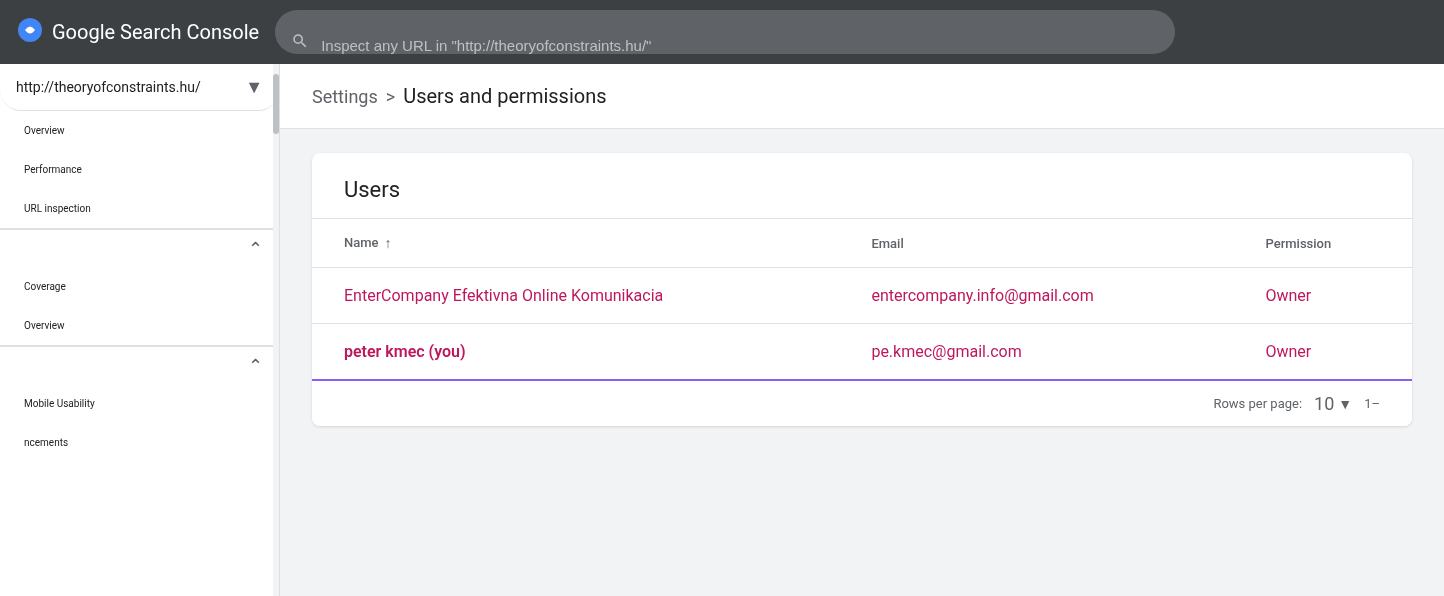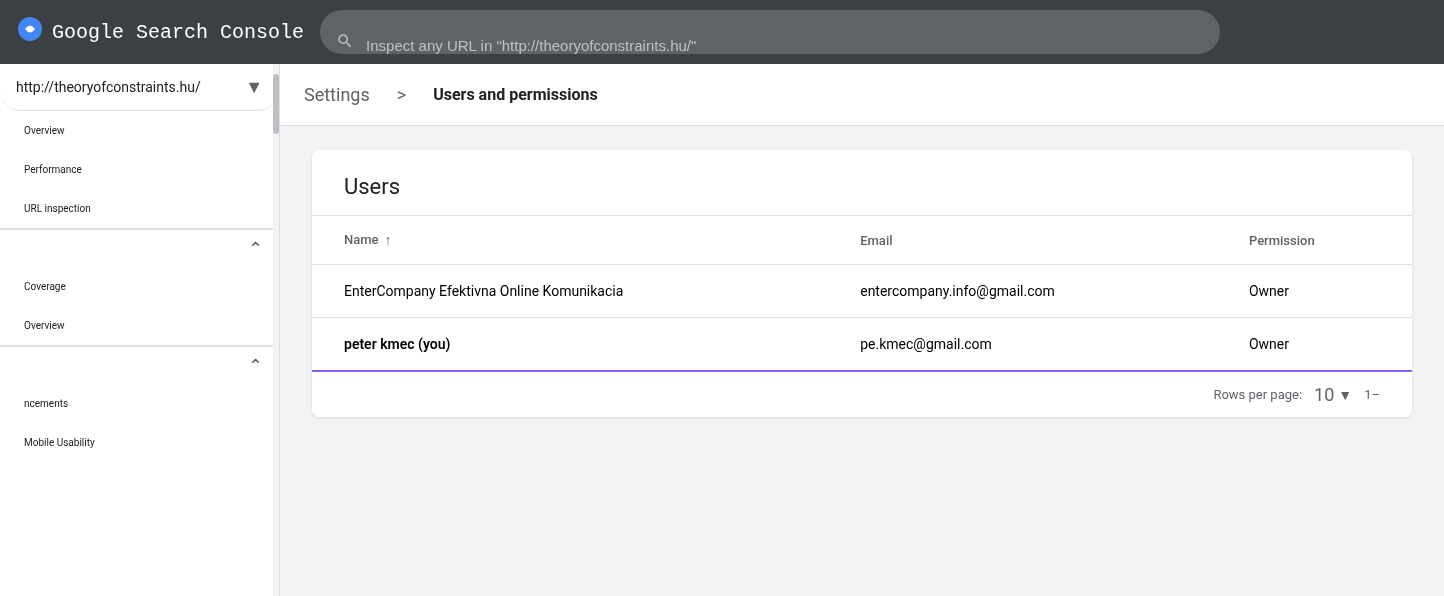--- a/index.html
+++ b/index.html
@@ -15,21 +15,20 @@
       gap: 16px;
     }
     .header-logo {
       display: flex;
       align-items: center;
       gap: 8px;
       color: #fff;
       font-size: 20px;
       font-weight: 400;
       white-space: nowrap;
-      font-family: Liberation Mono, monospace;
     }
     .header-logo-icon {
       color: #fff;
       font-size: 22px;
     }
     .search-bar {
       flex: 1;
       max-width: 900px;
       background: #5f6368;
       border-radius: 24px;
@@ -127,38 +126,38 @@
 
     
     .main {
       flex: 1;
       overflow-y: auto;
       background: #f1f3f4;
     }
     .breadcrumb {
       display: flex;
       align-items: center;
-      padding: 20px 24px;
+      padding: 20px 32px;
       background: #fff;
       border-bottom: 1px solid #e0e0e0;
-      gap: 27px;
+      gap: 8px;
     }
     .breadcrumb-settings {
       font-size: 18px;
       color: #5f6368;
       font-weight: 400;
     }
     .breadcrumb-arrow {
       color: #5f6368;
       font-size: 18px;
     }
     .breadcrumb-current {
-      font-size: 16px;
+      font-size: 20px;
       color: #202124;
-      font-weight: 700;
+      font-weight: 400;
     }
 
     
     .content-area {
       padding: 24px 32px;
     }
     .users-card {
       background: #fff;
       border-radius: 8px;
       box-shadow: 0 1px 3px rgba(0,0,0,0.12);
@@ -189,22 +188,22 @@
       display: flex;
       align-items: flex-start;
       gap: 6px;
     }
     .sort-icon {
       font-size: 14px;
       color: #5f6368;
     }
     .table-row td {
       padding: 18px 32px;
-      font-size: 14px;
-      color: #000000;
+      font-size: 16px;
+      color: #be185d;
       border-bottom: 1px solid #e0e0e0;
     }
     .table-row:last-child td {
       border-bottom: none;
     }
     .table-row .name-bold {
       font-weight: 600;
       padding-left: 32px;
     }
     .table-footer {
@@ -289,24 +288,24 @@
       <span>Coverage</span>
     </div>
     <div class="nav-item">
       <span>Overview</span>
     </div>
     <div class="nav-divider"></div>
     <div class="nav-section-toggle">
       <span class="chevron-up">⌃</span>
     </div>
     <div class="nav-item">
+      <span>Mobile Usability</span>
+    </div>
+    <div class="nav-item">
       <span>ncements</span>
-    </div>
-    <div class="nav-item">
-      <span>Mobile Usability</span>
     </div>
   </div>
 
   <div class="main">
 
     <div class="breadcrumb">
       <span class="breadcrumb-settings">Settings</span>
       <span class="breadcrumb-arrow">&gt;</span>
       <span class="breadcrumb-current">Users and permissions</span>
     </div>

